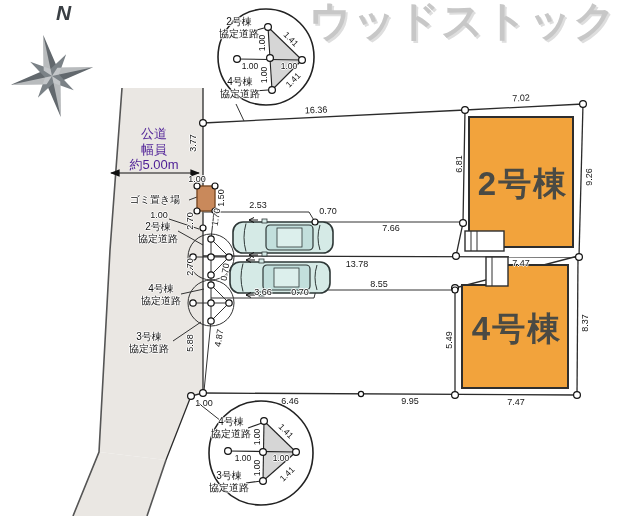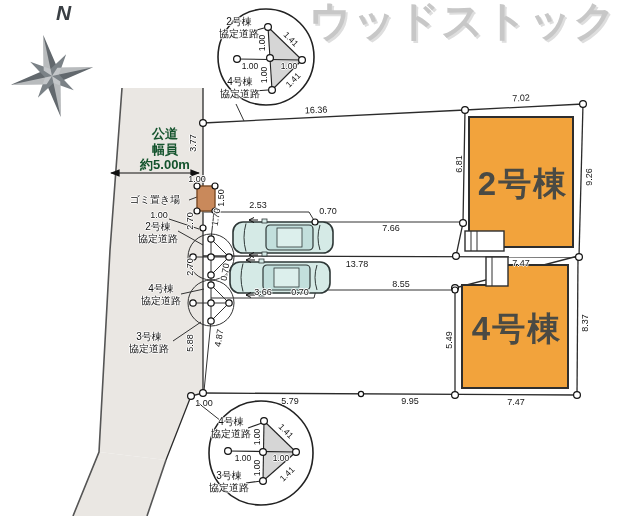--- a/index.html
+++ b/index.html
@@ -10,22 +10,22 @@
   .title {
     position:absolute; right:3px; top:-7px; white-space:nowrap;
     font-size:42px; font-weight:bold; letter-spacing:1px;
     color:#c7c7c7; text-shadow:2px 2px 0 #dedede;
   }
   .north-label {
     position:absolute; left:56px; top:1px; font-size:21px; font-weight:bold;
     font-style:italic; color:#3a3f44;
   }
   .road-label {
-    position:absolute; left:165px; top:126px; transform:translateX(-50%);
-    text-align:center; font-size:13px; font-weight:bold; line-height:15.5px; color:#14532d;
+    position:absolute; left:154px; top:126px; transform:translateX(-50%);
+    text-align:center; font-size:13px; font-weight:normal; line-height:15.5px; color:#4c1d95;
   }
   .road-label span { display:block; }
 
   .dim, .cdim {
     position:absolute; white-space:nowrap; color:#161616;
     transform:translate(-50%,-50%);
     text-shadow:-1px 0 #fff,1px 0 #fff,0 -1px #fff,0 1px #fff;
   }
   .dim  { font-size:9px; }
   .cdim { font-size:8.5px; }
@@ -263,27 +263,27 @@
   <span class="dim r90" style="left:221px;top:198px">1.50</span>
   <span class="dim" style="left:159px;top:215px">1.00</span>
   <span class="dim r80" style="left:216px;top:217px">1.70</span>
   <span class="dim r90" style="left:190px;top:221px">2.70</span>
   <span class="dim r90" style="left:190px;top:267px">2.70</span>
   <span class="dim r80" style="left:225px;top:272px">0.70</span>
   <span class="dim" style="left:258px;top:205px">2.53</span>
   <span class="dim" style="left:328px;top:211px">0.70</span>
   <span class="dim" style="left:391px;top:228px">7.66</span>
   <span class="dim" style="left:357px;top:264px">13.78</span>
-  <span class="dim" style="left:401px;top:284px">8.55</span>
+  <span class="dim" style="left:379px;top:284px">8.55</span>
   <span class="dim" style="left:263px;top:292px">3.66</span>
   <span class="dim" style="left:300px;top:292px">0.70</span>
   <span class="dim r90" style="left:190px;top:343px">5.88</span>
   <span class="dim r80" style="left:219px;top:338px">4.87</span>
   <span class="dim" style="left:204px;top:403px">1.00</span>
-  <span class="dim" style="left:290px;top:401px">5.79</span>
+  <span class="dim" style="left:290px;top:401px">6.46</span>
   <span class="dim" style="left:410px;top:401px">9.95</span>
   <span class="dim" style="left:521px;top:263px">7.47</span>
   <span class="dim" style="left:516px;top:402px">7.47</span>
   <span class="dim r90" style="left:449px;top:340px">5.49</span>
   <span class="dim r90" style="left:585px;top:323px">8.37</span>
 
   <div class="slabel" style="left:239px;top:16px">
     <span>2号棟</span>
     <span>協定道路</span>
   </div>

